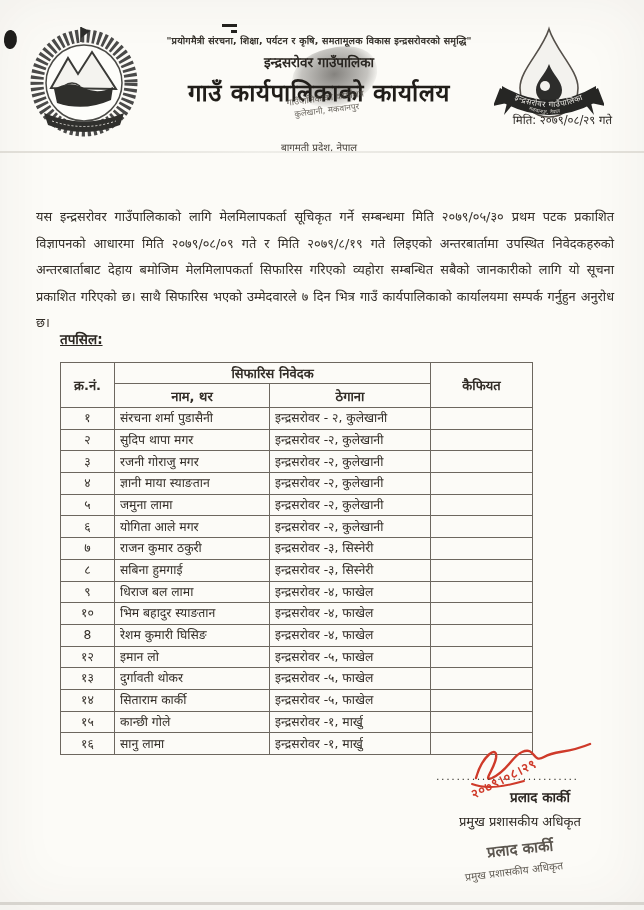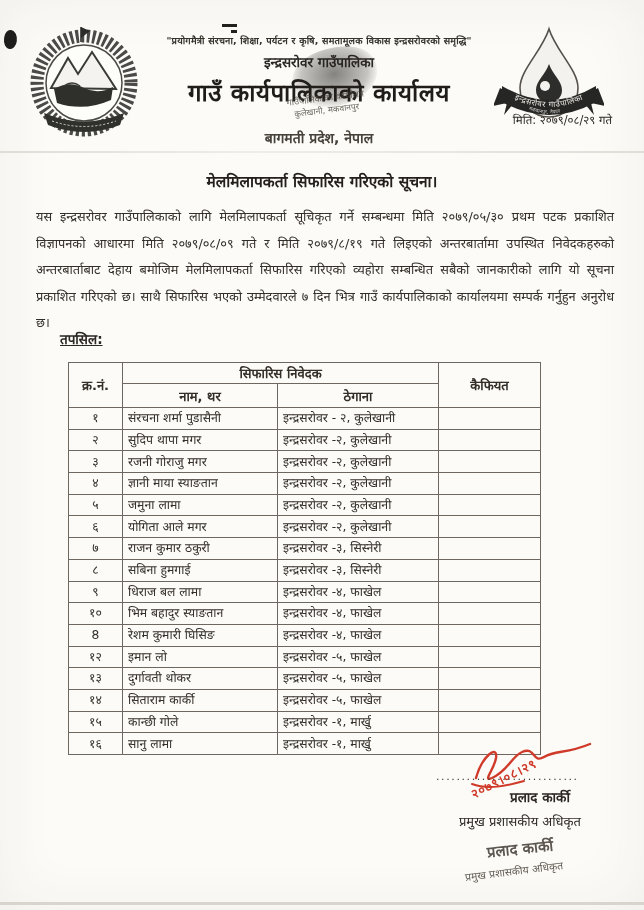--- a/index.html
+++ b/index.html
@@ -10,21 +10,21 @@
     color:#2e2a26;
     box-shadow:inset 0 0 60px rgba(60,55,45,.06);
   }
   
   .emblem-left{position:absolute;left:24px;top:26px;width:120px;height:116px;}
   .drop-logo{position:absolute;left:494px;top:26px;width:110px;height:110px;}
   .header-center{position:absolute;left:114px;top:34px;width:410px;text-align:center;}
   .slogan{font-size:9.5px;font-weight:bold;color:#35312b;letter-spacing:.2px;}
   .municipality{font-size:13.5px;font-weight:bold;margin-top:6px;color:#2c2823;}
   .office-title{font-size:24px;font-weight:bold;margin-top:4px;letter-spacing:.5px;color:#201d19;}
-  .address-line{font-size:14px;margin-top:20px;color:#46413a;font-weight:bold;}
+  .address-line{font-size:10px;margin-top:32px;color:#46413a;}
   .center-stamp{
     position:absolute;left:246px;top:92px;width:160px;text-align:center;
     transform:rotate(-7deg);opacity:.8;color:#49443c;line-height:12px;
   }
   .center-stamp .s1{font-size:9px;}
   .center-stamp .s2{font-size:8.5px;}
   .stamp-smudge{
     position:absolute;left:292px;top:48px;width:86px;height:58px;border-radius:50% 45% 55% 50%;
     background:radial-gradient(ellipse at 50% 45%, rgba(35,32,28,.55), rgba(35,32,28,.25) 55%, rgba(35,32,28,0) 75%);
     transform:rotate(-12deg);
@@ -33,21 +33,21 @@
   .header-rule{position:absolute;left:0;top:151px;width:644px;height:2px;
     background:linear-gradient(to right,#dbd8d1,#ecebe6 40%,#dcd9d2);opacity:.85;}
   
   .notice-title{position:absolute;left:0;top:170px;width:644px;text-align:center;
     font-size:15.5px;font-weight:bold;color:#241f1a;}
   .notice-body{position:absolute;left:36px;top:204px;width:578px;
     font-size:12.8px;line-height:26.5px;text-align:justify;color:#332e28;}
   .tapasil{position:absolute;left:36px;top:330px;font-size:13.5px;font-weight:bold;
     text-decoration:underline;color:#2b2722;margin-left:24px;}
   
-  table.roster{position:absolute;left:68px;top:362px;width:472px;border-collapse:collapse;
+  table.roster{position:absolute;left:60px;top:362px;width:472px;border-collapse:collapse;
     table-layout:fixed;font-size:12.3px;color:#332e28;}
   .roster th,.roster td{border:1px solid #6d675f;padding:0 5px;overflow:hidden;white-space:nowrap;}
   .roster th{font-weight:bold;font-size:13px;text-align:center;}
   .roster tr.h1 th{height:20px;}
   .roster tr.h2 th{height:23px;}
   .roster td{height:20.7px;line-height:1;}
   .col-sn{text-align:center;}
   .col-name{padding-left:10px;margin-top:44px;}
   .col-address{padding-left:22px;}
   
@@ -127,21 +127,20 @@
       </text>
       <text font-size="5" fill="#d8d5cf">
         <textPath href="#arc2" startOffset="18%">मकवानपुर, नेपाल</textPath>
       </text>
     </svg>
   </div>
 
   <div class="date-line">मिति: २०७९/०८/२९ गते</div>
   <div class="header-rule"></div>
 
-  <div class="notice-title">मेलमिलापकर्ता सिफारिस गरिएको सूचना।</div>
   <div class="notice-body">यस इन्द्रसरोवर गाउँपालिकाको लागि मेलमिलापकर्ता सूचिकृत गर्ने सम्बन्धमा मिति २०७९/०५/३० प्रथम पटक प्रकाशित विज्ञापनको आधारमा मिति २०७९/०८/०९ गते र मिति २०७९/८/१९ गते लिइएको अन्तरबार्तामा उपस्थित निवेदकहरुको अन्तरबार्ताबाट देहाय बमोजिम मेलमिलापकर्ता सिफारिस गरिएको व्यहोरा सम्बन्धित सबैको जानकारीको लागि यो सूचना प्रकाशित गरिएको छ। साथै सिफारिस भएको उम्मेदवारले ७ दिन भित्र गाउँ कार्यपालिकाको कार्यालयमा सम्पर्क गर्नुहुन अनुरोध छ।</div>
   <div class="tapasil">तपसिल:</div>
 
   <table class="roster">
     <colgroup>
       <col style="width:54px">
         <col style="width:155px">
         <col style="width:161px">
         <col style="width:102px">
     </colgroup>

